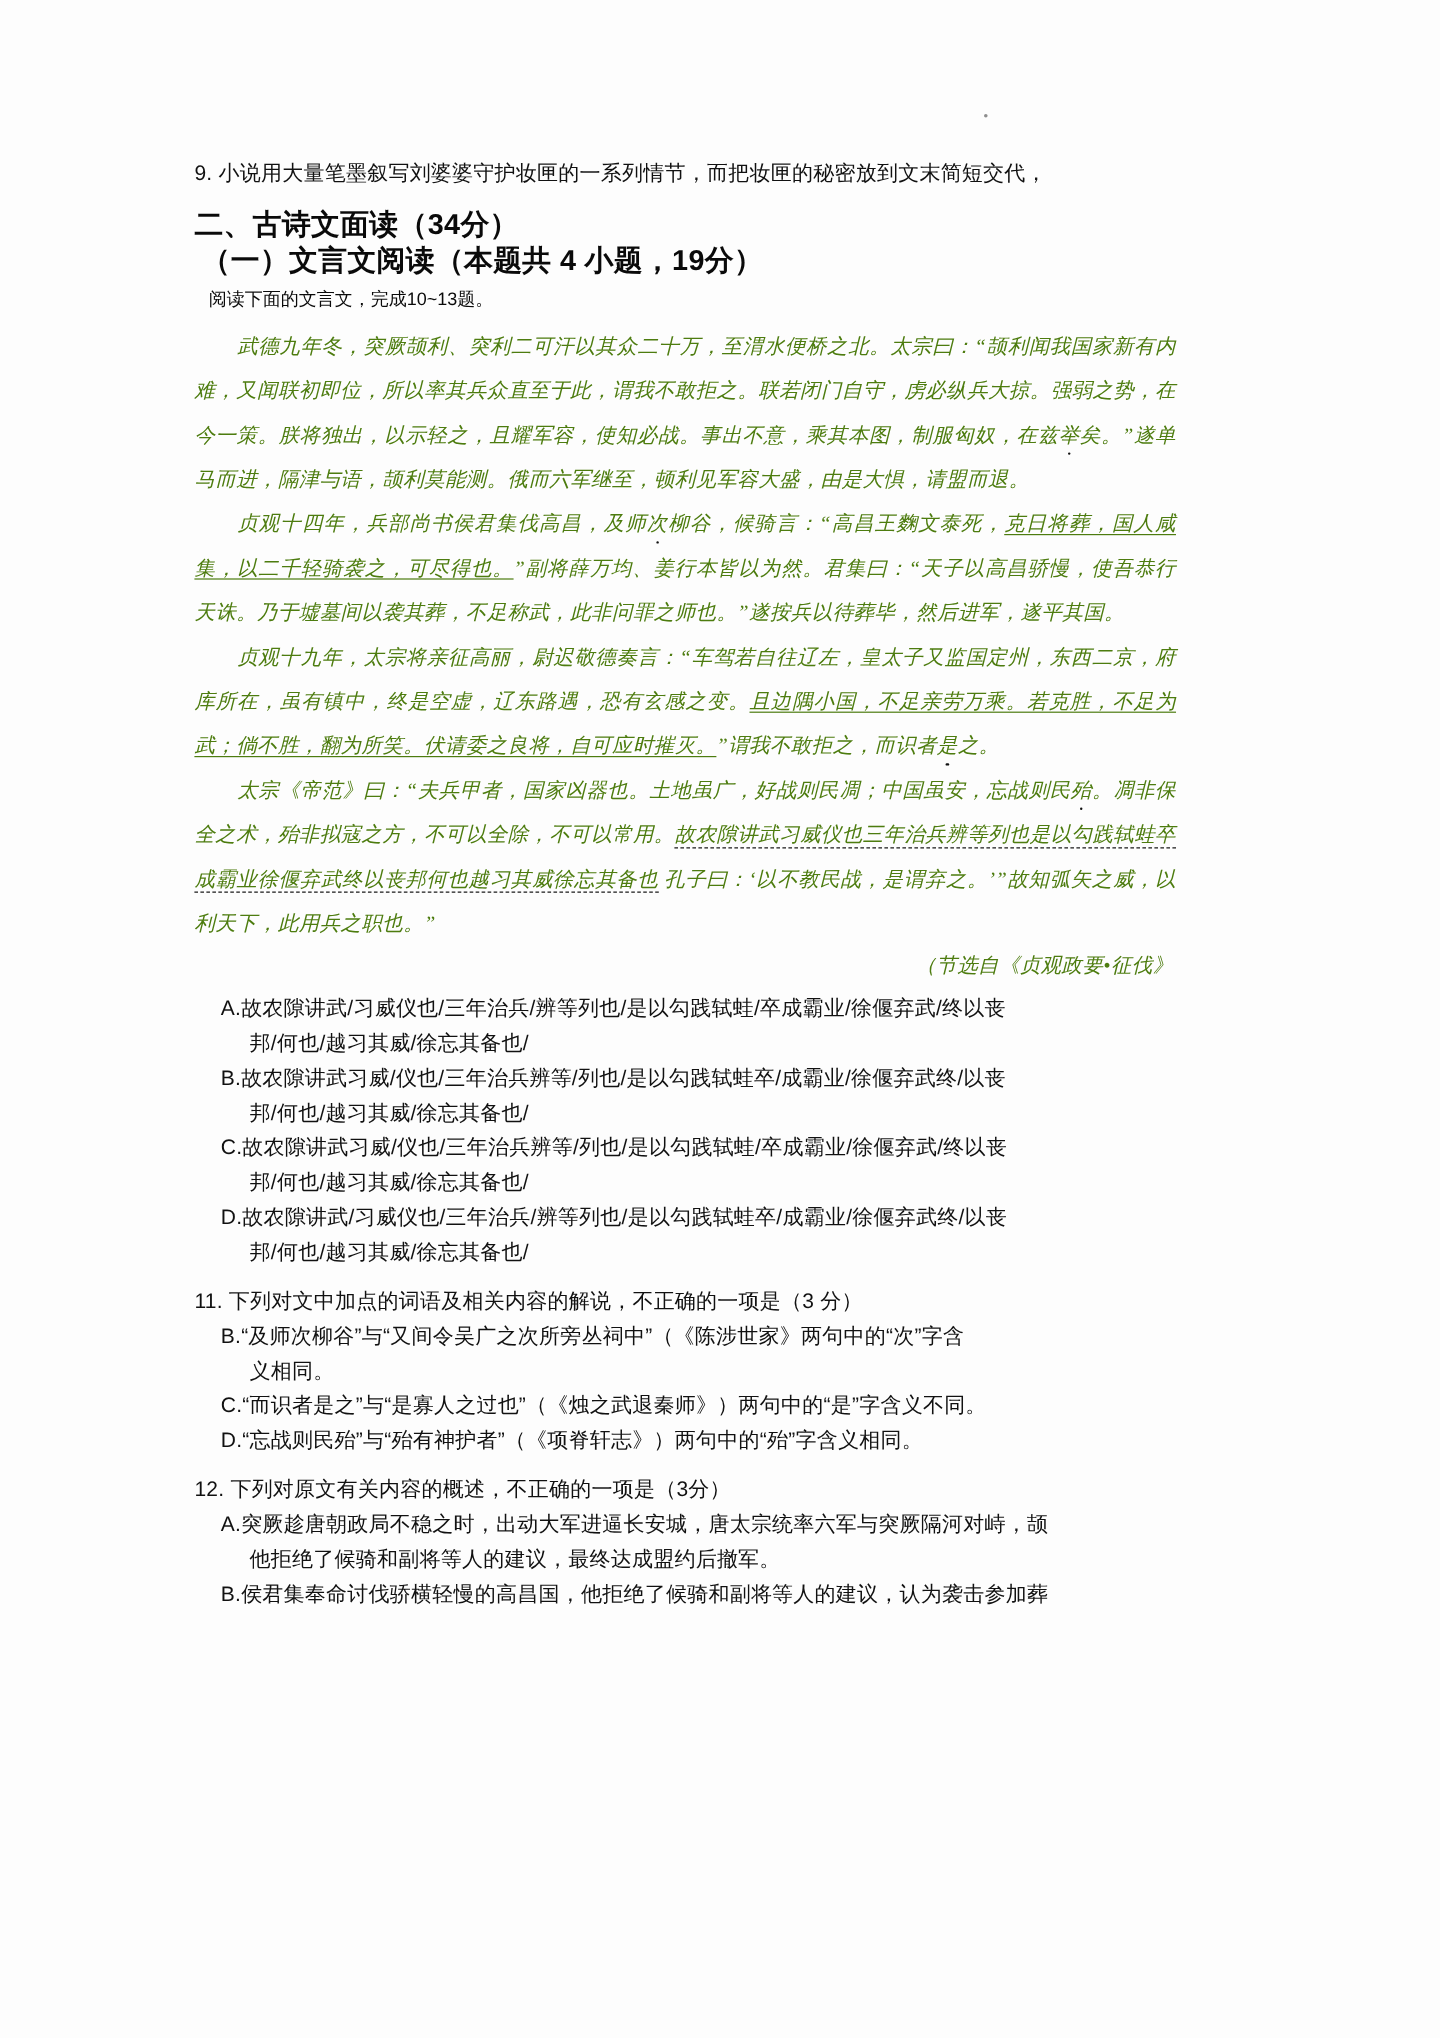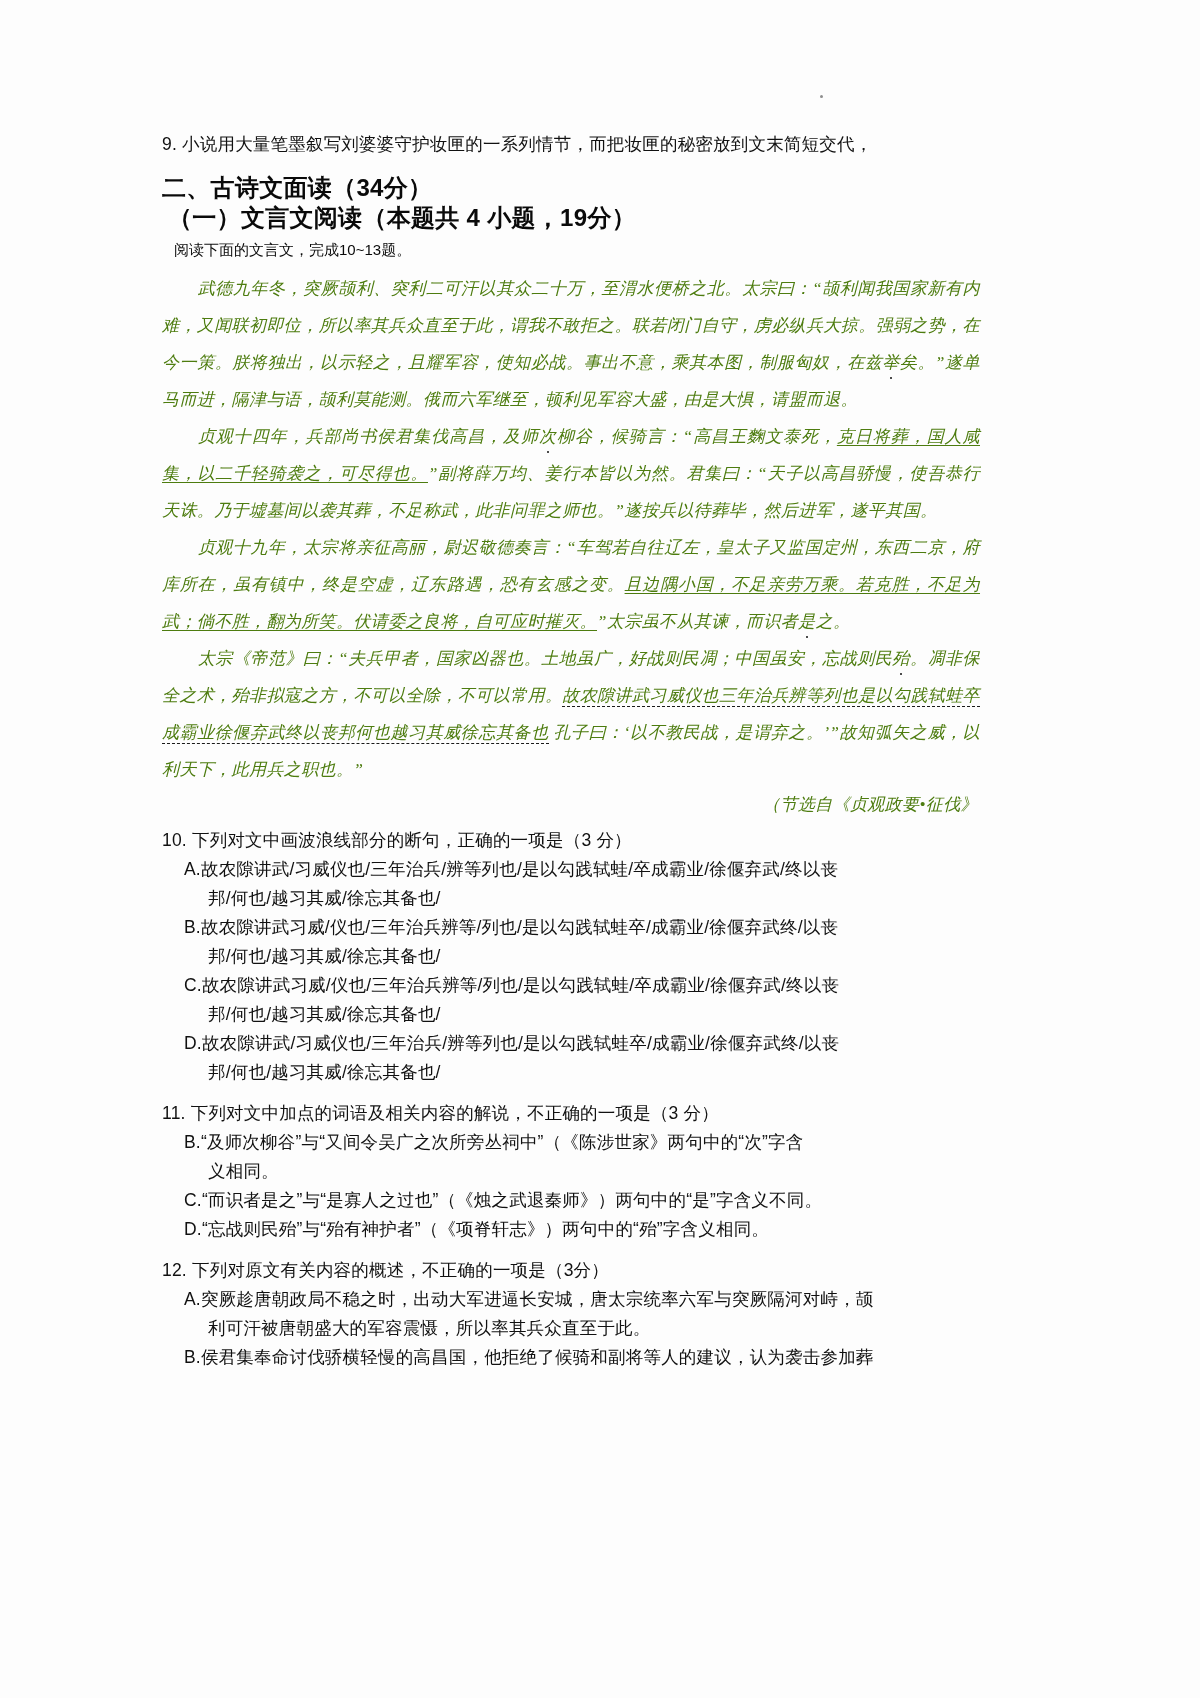--- a/index.html
+++ b/index.html
@@ -124,29 +124,28 @@
     <div class="heading-b" style="margin-top:6px;">二、古诗文面读（34分）</div>
     <div class="heading-b" style="padding-left:6px;">（一）文言文阅读（本题共 4 小题，19分）</div>
     <div class="lead" style="margin-top:2px;">阅读下面的文言文，完成10~13题。</div>
 
     <div class="passage" style="margin-top:6px; width:818px;">
 
       <p><span>武德九年冬，突厥颉利、突利二可汗以其众二十万，至渭水便桥之北。太宗曰：“颉利闻我国家新有内难，又闻联初即位，所以率其兵众直至于此，谓我不敢拒之。联若闭门自守，虏必纵兵大掠。强弱之势，在今一策。朕将独出，以示轻之，且耀军容，使知必战。事出不意，乘其本图，制服匈奴，在兹</span><span class="dot-mark">举</span><span>矣。”遂单马而进，隔津与语，颉利莫能测。俄而六军继至，顿利见军容大盛，由是大惧，请盟而退。</span></p>
 
       <p><span>贞观十四年，兵部尚书侯君集伐高昌，及师</span><span class="dot-mark">次</span><span>柳谷，候骑言：“高昌王麴文泰死，</span><span class="u">克日将葬，国人咸集，以二千轻骑袭之，可尽得也。</span><span>”副将薛万均、姜行本皆以为然。君集曰：“天子以高昌骄慢，使吾恭行天诛。乃于墟墓间以袭其葬，不足称武，此非问罪之师也。”遂按兵以待葬毕，然后进军，遂平其国。</span></p>
 
-      <p><span>贞观十九年，太宗将亲征高丽，尉迟敬德奏言：“车驾若自往辽左，皇太子又监国定州，东西二京，府库所在，虽有镇中，终是空虚，辽东路遇，恐有玄感之变。</span><span class="u">且边隅小国，不足亲劳万乘。若克胜，不足为武；倘不胜，翻为所笑。伏请委之良将，自可应时摧灭。</span><span>”太宗虽不从其谏，而识者</span><span class="dot-mark">是</span><span>之。</span></p>
+      <p><span>贞观十九年，太宗将亲征高丽，尉迟敬德奏言：“车驾若自往辽左，皇太子又监国定州，东西二京，府库所在，虽有镇中，终是空虚，辽东路遇，恐有玄感之变。</span><span class="u">且边隅小国，不足亲劳万乘。若克胜，不足为武；倘不胜，翻为所笑。伏请委之良将，自可应时摧灭。</span><span>”谓我不敢拒之，而识者</span><span class="dot-mark">是</span><span>之。</span></p>
 
       <p><span>太宗《帝范》曰：“夫兵甲者，国家凶器也。土地虽广，好战则民凋；中国虽安，忘战则民</span><span class="dot-mark">殆</span><span>。凋非保全之术，殆非拟寇之方，不可以全除，不可以常用。</span><span class="wavy">故农隙讲武习威仪也三年治兵辨等列也是以勾践轼蛙卒成霸业徐偃弃武终以丧邦何也越习其威徐忘其备也</span><span> 孔子曰：‘以不教民战，是谓弃之。’”故知弧矢之威，以利天下，此用兵之职也。”</span></p>
 
       <div class="src-line">（节选自《贞观政要•征伐》</div>
     </div>
 
     <div class="q-block" style="margin-top:4px;">
-      <div class="hang">10. 下列对文中画波浪线部分的断句，正确的一项是（3 分）</div>
 
       <div class="q-opt">
         <span>A.</span><span>故农隙讲武/习威仪也/三年治兵/辨等列也/是以勾践轼蛙/卒成霸业/徐偃弃武/终以丧</span>
         <div style="text-indent:0;">邦/何也/越习其威/徐忘其备也/</div>
       </div>
 
       <div class="q-opt">
         <span>B.</span><span>故农隙讲武习威/仪也/三年治兵辨等/列也/是以勾践轼蛙卒/成霸业/徐偃弃武终/以丧</span>
         <div style="text-indent:0;">邦/何也/越习其威/徐忘其备也/</div>
       </div>
@@ -178,21 +177,21 @@
       <div class="q-opt">
         <span>D.</span><span>“忘战则民殆”与“殆有神护者”（《项脊轩志》）两句中的“殆”字含义相同。</span>
       </div>
     </div>
 
     <div class="q-block" style="margin-top:12px;">
       <div class="hang">12. 下列对原文有关内容的概述，不正确的一项是（3分）</div>
 
       <div class="q-opt">
         <span>A.</span><span>突厥趁唐朝政局不稳之时，出动大军进逼长安城，唐太宗统率六军与突厥隔河对峙，颉</span>
-        <div style="text-indent:0;">利可汗被唐朝盛大的军容震慑，所以率其兵众直至于此。</div>
+        <div style="text-indent:0;">他拒绝了候骑和副将等人的建议，最终达成盟约后撤军。</div>
       </div>
 
       <div class="q-opt">
         <span>B.</span><span>侯君集奉命讨伐骄横轻慢的高昌国，他拒绝了候骑和副将等人的建议，认为袭击参加葬</span>
       </div>
     </div>
 
   </div>
 </div>
 

